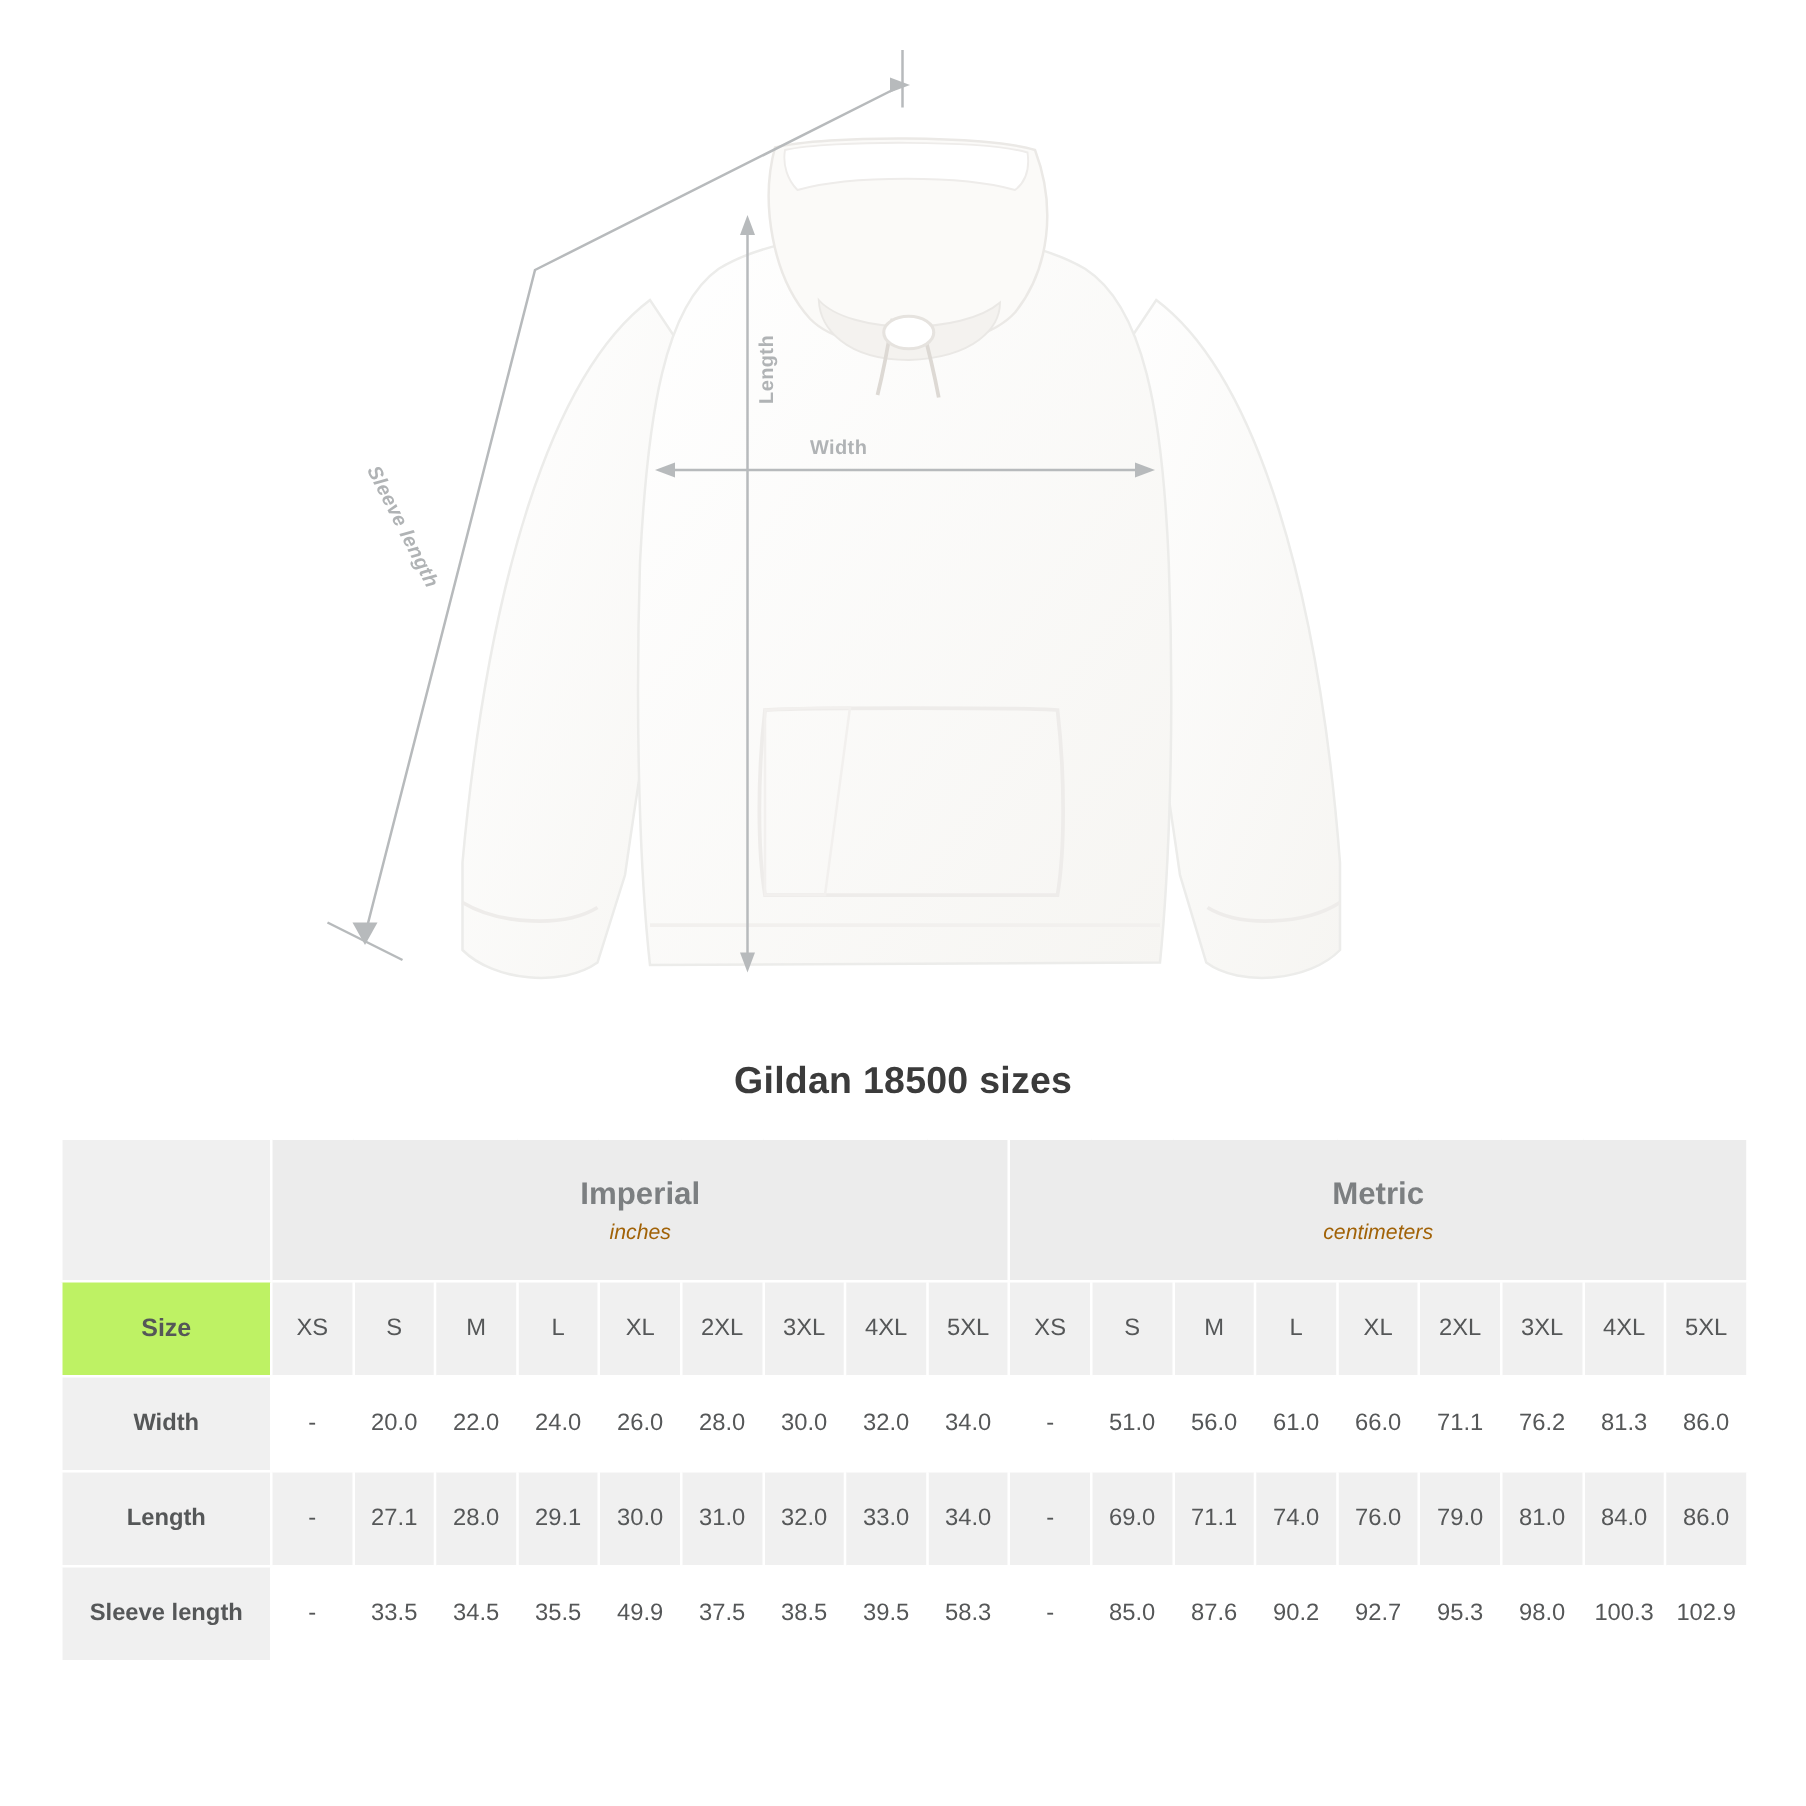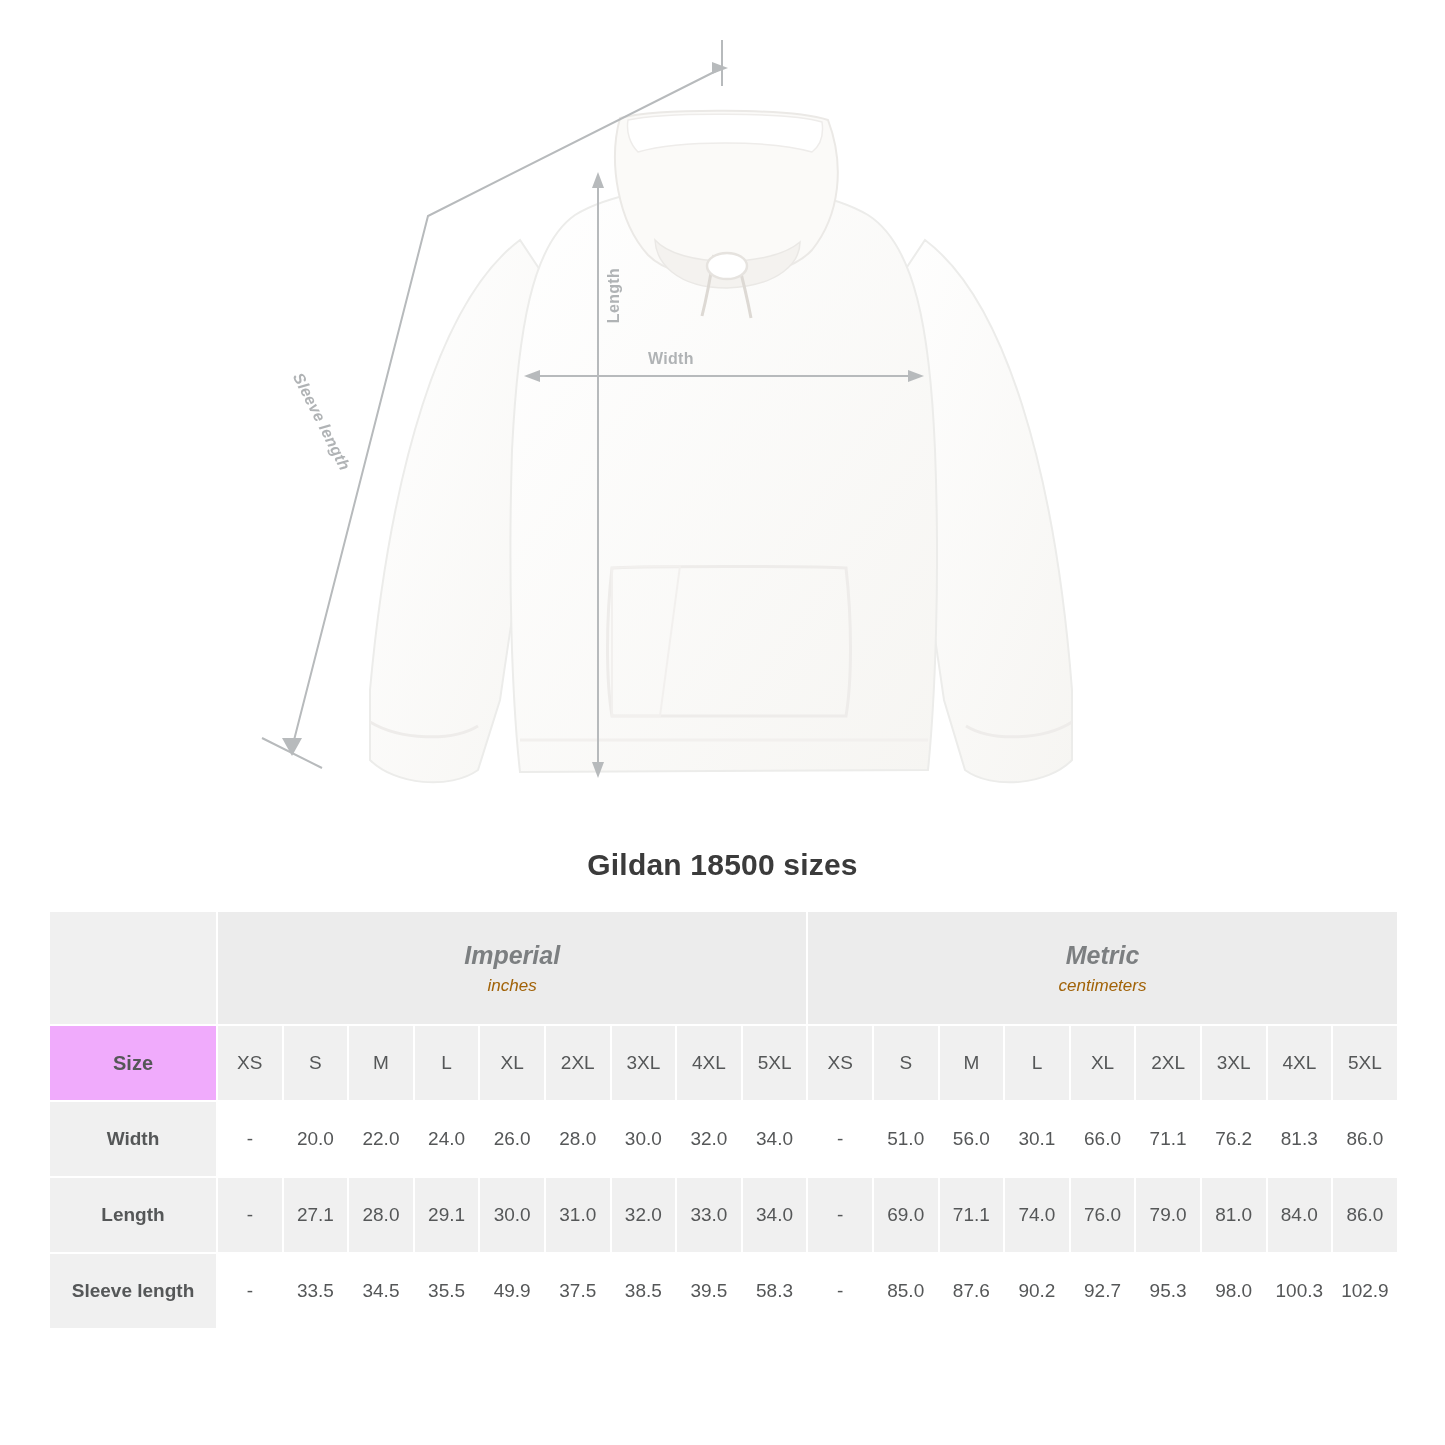--- a/index.html
+++ b/index.html
@@ -95,41 +95,40 @@
     padding: 0;
     height: 74px;
     vertical-align: middle;
   }
   .unit-head {
     height: 112px !important;
     background: #ececec !important;
   }
   .unit-head .u-name {
     font-size: 25px;
-    font-style: italic;
     font-weight: bold;
     color: #7c7f81;
   }
   .unit-head .u-sub {
     font-size: 17px;
     font-style: italic;
     color: #a16207;
     margin-top: 6px;
   }
   .corner-cell {
     background: #f0f0f0 !important;
   }
   .hdr-row td {
     background: #ffffff;
     font-size: 20px;
     font-weight: normal;
     color: #555758;
   }
   .hdr-row td.rowlabel-head {
-    background: #f0abfc;
+    background: #bef264;
     font-weight: bold;
     font-size: 20px;
   }
   .row-label {
     background: #f0f0f0 !important;
     font-weight: bold;
     font-size: 20px;
     color: #4f5153;
   }
   tr.alt td.val {
@@ -263,21 +262,21 @@
             <td class="val">22.0</td>
             <td class="val">24.0</td>
             <td class="val">26.0</td>
             <td class="val">28.0</td>
             <td class="val">30.0</td>
             <td class="val">32.0</td>
             <td class="val">34.0</td>
             <td class="val">-</td>
             <td class="val">51.0</td>
             <td class="val">56.0</td>
-            <td class="val">30.1</td>
+            <td class="val">61.0</td>
             <td class="val">66.0</td>
             <td class="val">71.1</td>
             <td class="val">76.2</td>
             <td class="val">81.3</td>
             <td class="val">86.0</td>
           </tr>
           <tr class="norm">
             <td class="row-label">Length</td>
             <td class="val">-</td>
             <td class="val">27.1</td>

